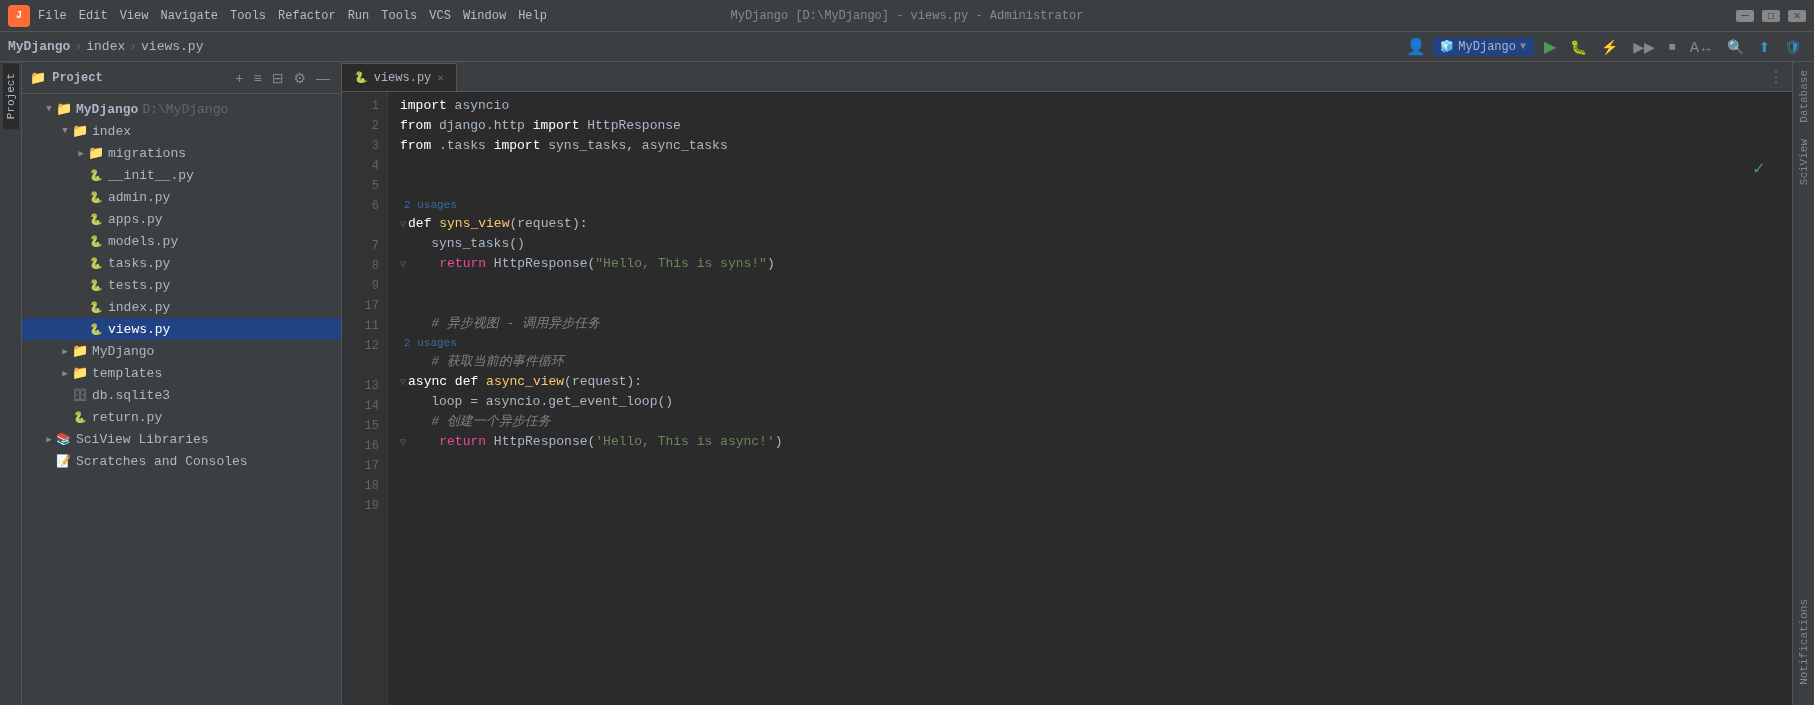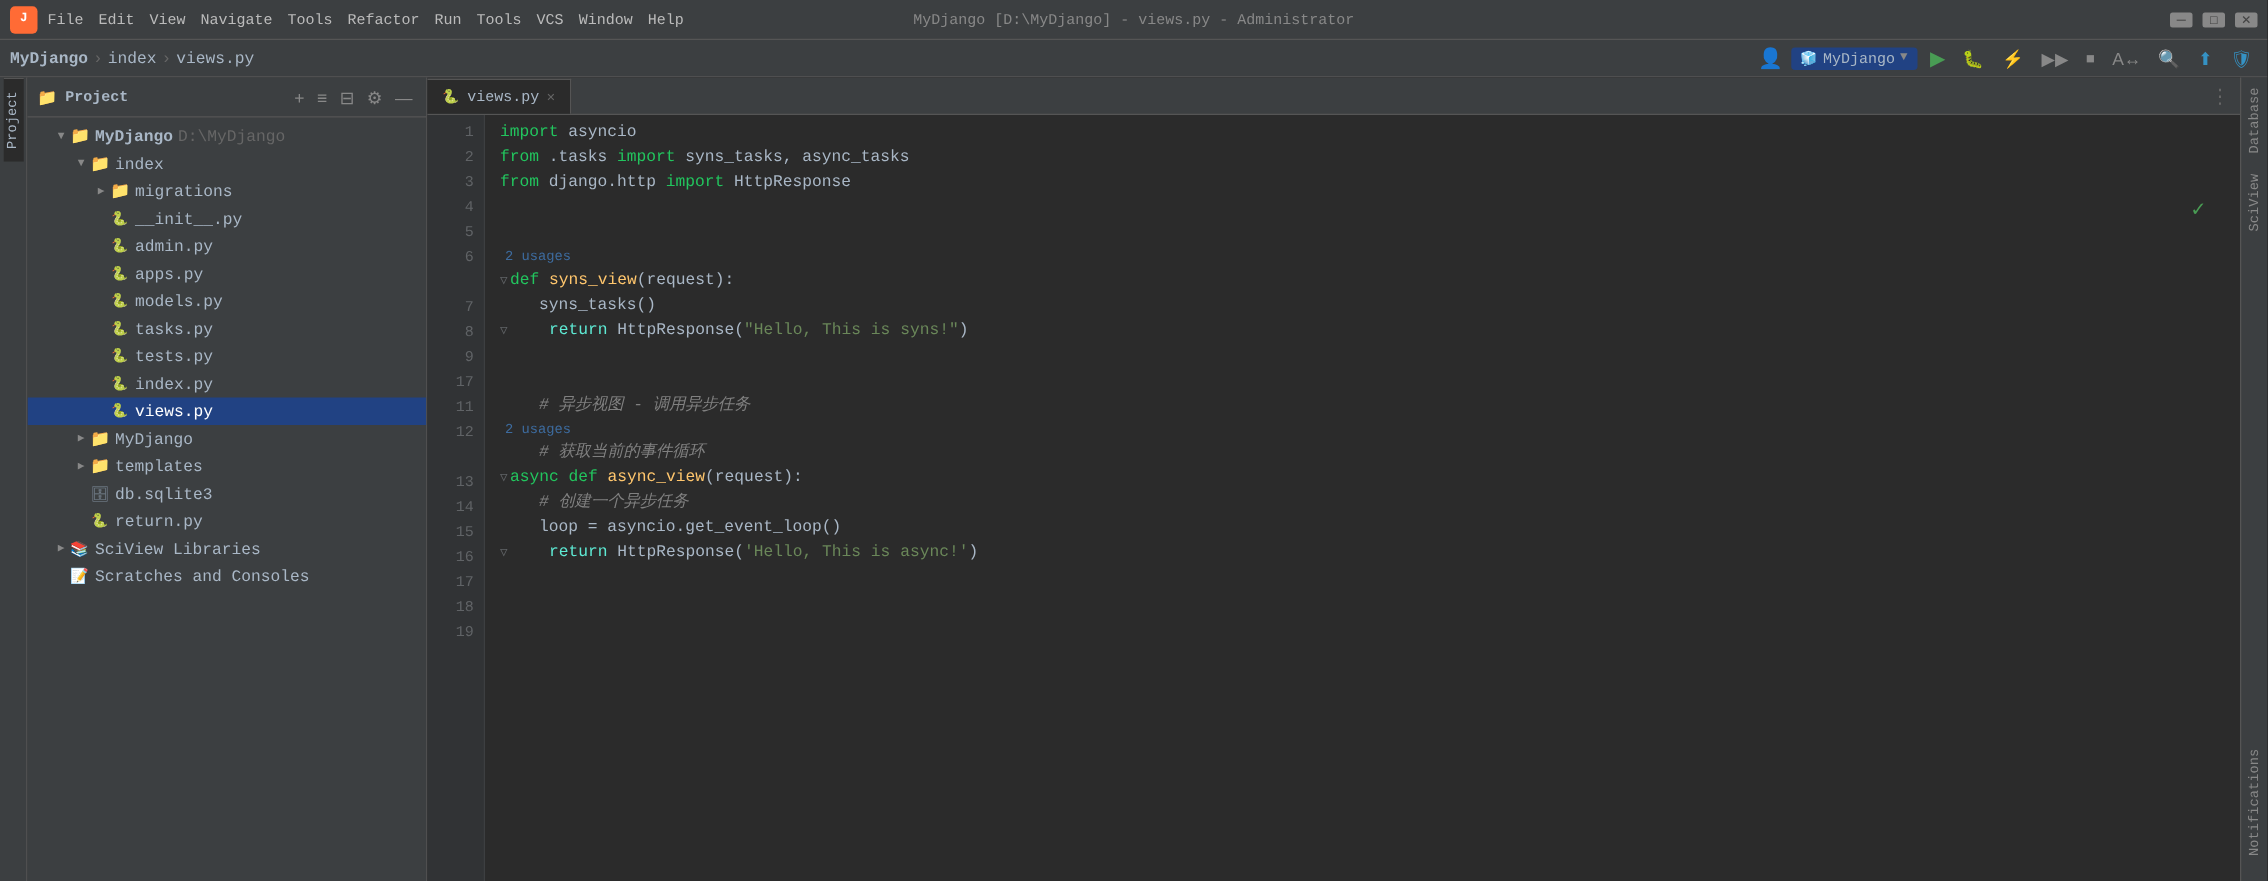--- a/index.html
+++ b/index.html
@@ -240,25 +240,25 @@
       background: #2b2b2b;
     }
     .code-line {
       height: 20px;
       line-height: 20px;
       white-space: pre;
       font-size: 13px;
     }
 
     
-    .kw { color: #22c55e; }
+    .kw { color: #ffffff; }
     .fn { color: #ffc66d; }
     .str { color: #6a8759; }
     .comment { color: #808080; font-style: italic; }
-    .ret { color: #5eead4; }
+    .ret { color: #ec4899; }
 
     
     .right-panel {
       width: 22px;
       background: #3c3f41;
       border-left: 1px solid #555;
       display: flex;
       flex-direction: column;
       align-items: center;
     }
@@ -554,24 +554,24 @@
           <div class="line-number">16</div>
           <div class="line-number">17</div>
           <div class="line-number">18</div>
           <div class="line-number">19</div>
         </div>
 
         <div class="code-content">
 
           <div class="code-line"><span class="kw">import</span> asyncio</div>
 
+          <div class="code-line"><span class="kw">from</span> django.http <span class="kw">import</span> HttpResponse</div>
+
           <div class="code-line"><span class="kw">from</span> .tasks <span class="kw">import</span> syns_tasks, async_tasks</div>
 
-          <div class="code-line"><span class="kw">from</span> django.http <span class="kw">import</span> HttpResponse</div>
-
           <div class="code-line"> </div>
 
           <div class="code-line"> </div>
 
 
           <div class="code-line" style="height:18px;line-height:18px;"><span style="color:#3d6b9e;font-size:11px;padding-left:4px;">2 usages</span></div>
 
           <div class="code-line"><span style="color:#606366;font-size:10px;margin-right:2px;">▽</span><span class="kw">def</span> <span class="fn">syns_view</span>(request):</div>
 
           <div class="code-line">    syns_tasks()</div>
@@ -583,23 +583,23 @@
           <div class="code-line"> </div>
 
           <div class="code-line"><span class="comment">    # 异步视图 - 调用异步任务</span></div>
 
           <div class="code-line" style="height:18px;line-height:18px;"><span style="color:#3d6b9e;font-size:11px;padding-left:4px;">2 usages</span></div>
 
           <div class="code-line">    <span class="comment"># 获取当前的事件循环</span></div>
 
           <div class="code-line"><span style="color:#606366;font-size:10px;margin-right:2px;">▽</span><span class="kw">async</span> <span class="kw">def</span> <span class="fn">async_view</span>(request):</div>
 
+          <div class="code-line">    loop = asyncio.get_event_loop()</div>
+
           <div class="code-line">    <span class="comment"># 创建一个异步任务</span></div>
-
-          <div class="code-line">    loop = asyncio.get_event_loop()</div>
 
 
           <div class="code-line"><span style="color:#606366;font-size:10px;margin-right:2px;">▽</span>    <span class="ret">return</span> HttpResponse(<span class="str">'Hello, This is async!'</span>)</div>
 
           <div class="code-line"> </div>
         </div>
       </div>
 
       <div style="position:absolute;right:28px;top:95px;color:#499c54;font-size:18px;">✓</div>
 

